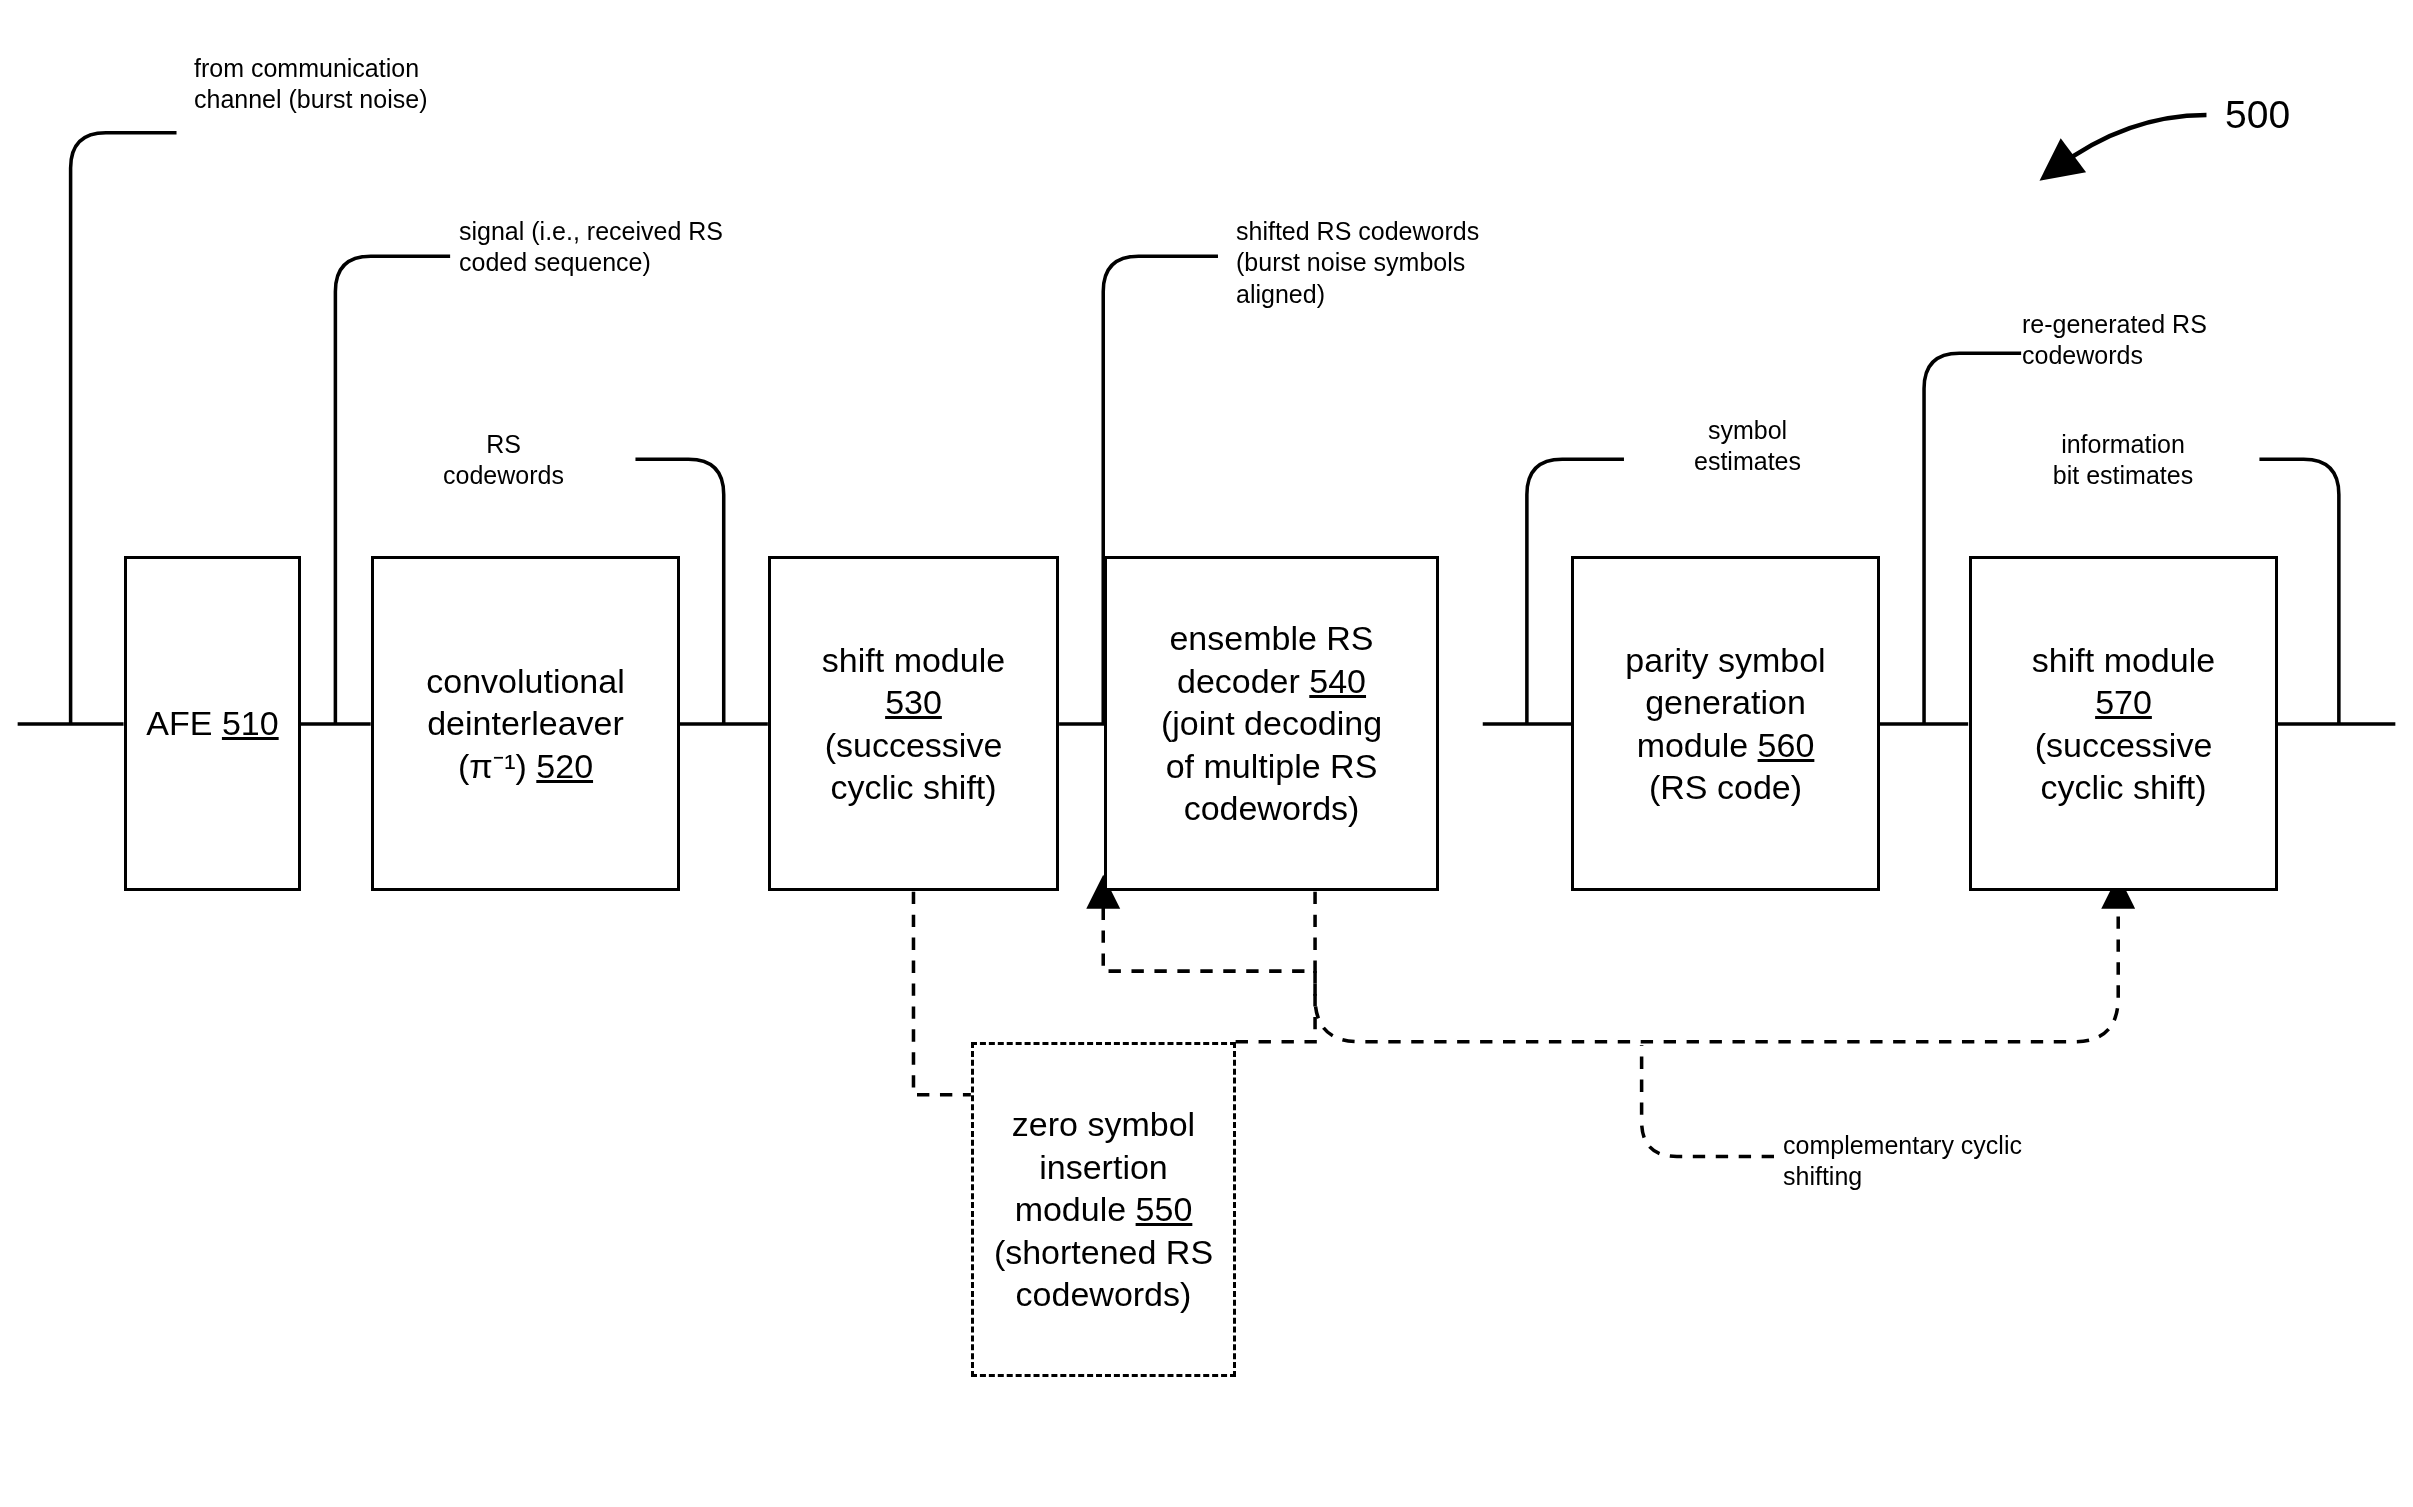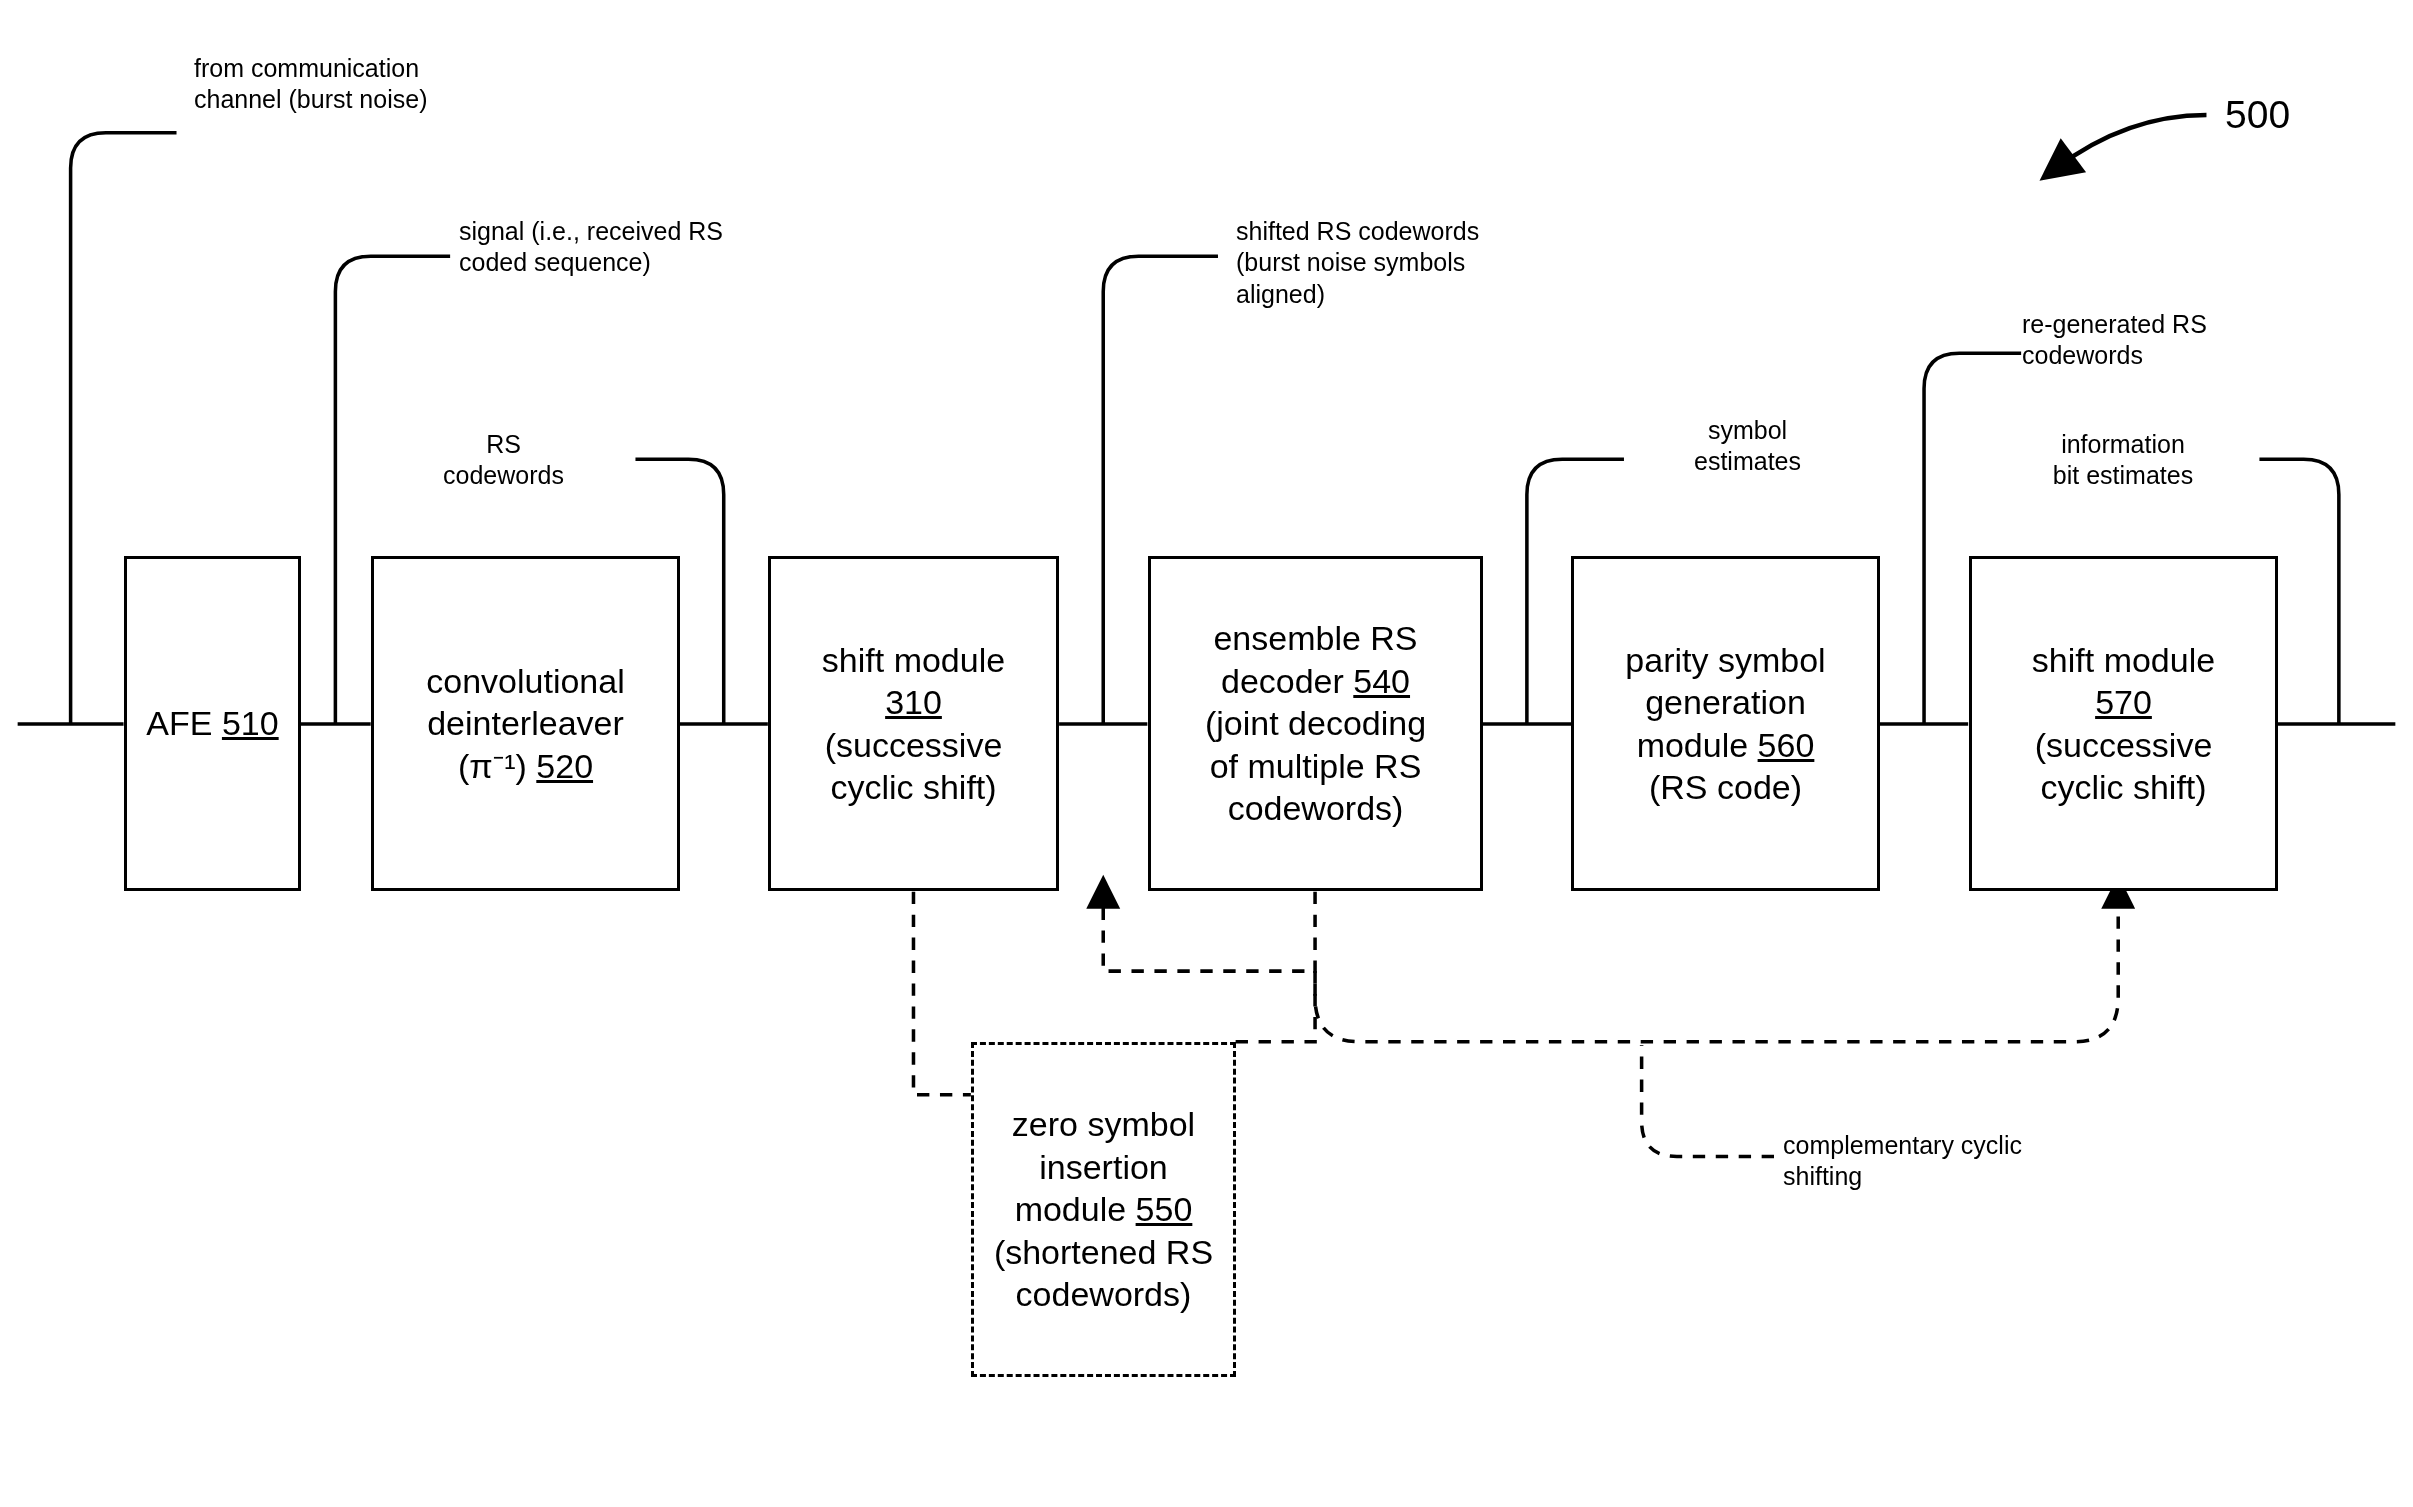--- a/index.html
+++ b/index.html
@@ -110,27 +110,27 @@
     <span>
       <span style="white-space: pre-line;">convolutional
 deinterleaver
 (π⁻¹) </span><span class="u" style="white-space: pre-line;">520</span><span style="white-space: pre-line;"></span>
     </span>
   </div>
 
   <div class="box" style="left:768px; top:556px; width:291px; height:335px;">
     <span>
       <span style="white-space: pre-line;">shift module
-</span><span class="u" style="white-space: pre-line;">310</span><span style="white-space: pre-line;">
+</span><span class="u" style="white-space: pre-line;">530</span><span style="white-space: pre-line;">
 (successive
 cyclic shift)</span>
     </span>
   </div>
 
-  <div class="box" style="left:1148px; top:556px; width:335px; height:335px;">
+  <div class="box" style="left:1104px; top:556px; width:335px; height:335px;">
     <span>
       <span style="white-space: pre-line;">ensemble RS
 decoder </span><span class="u" style="white-space: pre-line;">540</span><span style="white-space: pre-line;">
 (joint decoding
 of multiple RS
 codewords)</span>
     </span>
   </div>
 
   <div class="box" style="left:1571px; top:556px; width:309px; height:335px;">

